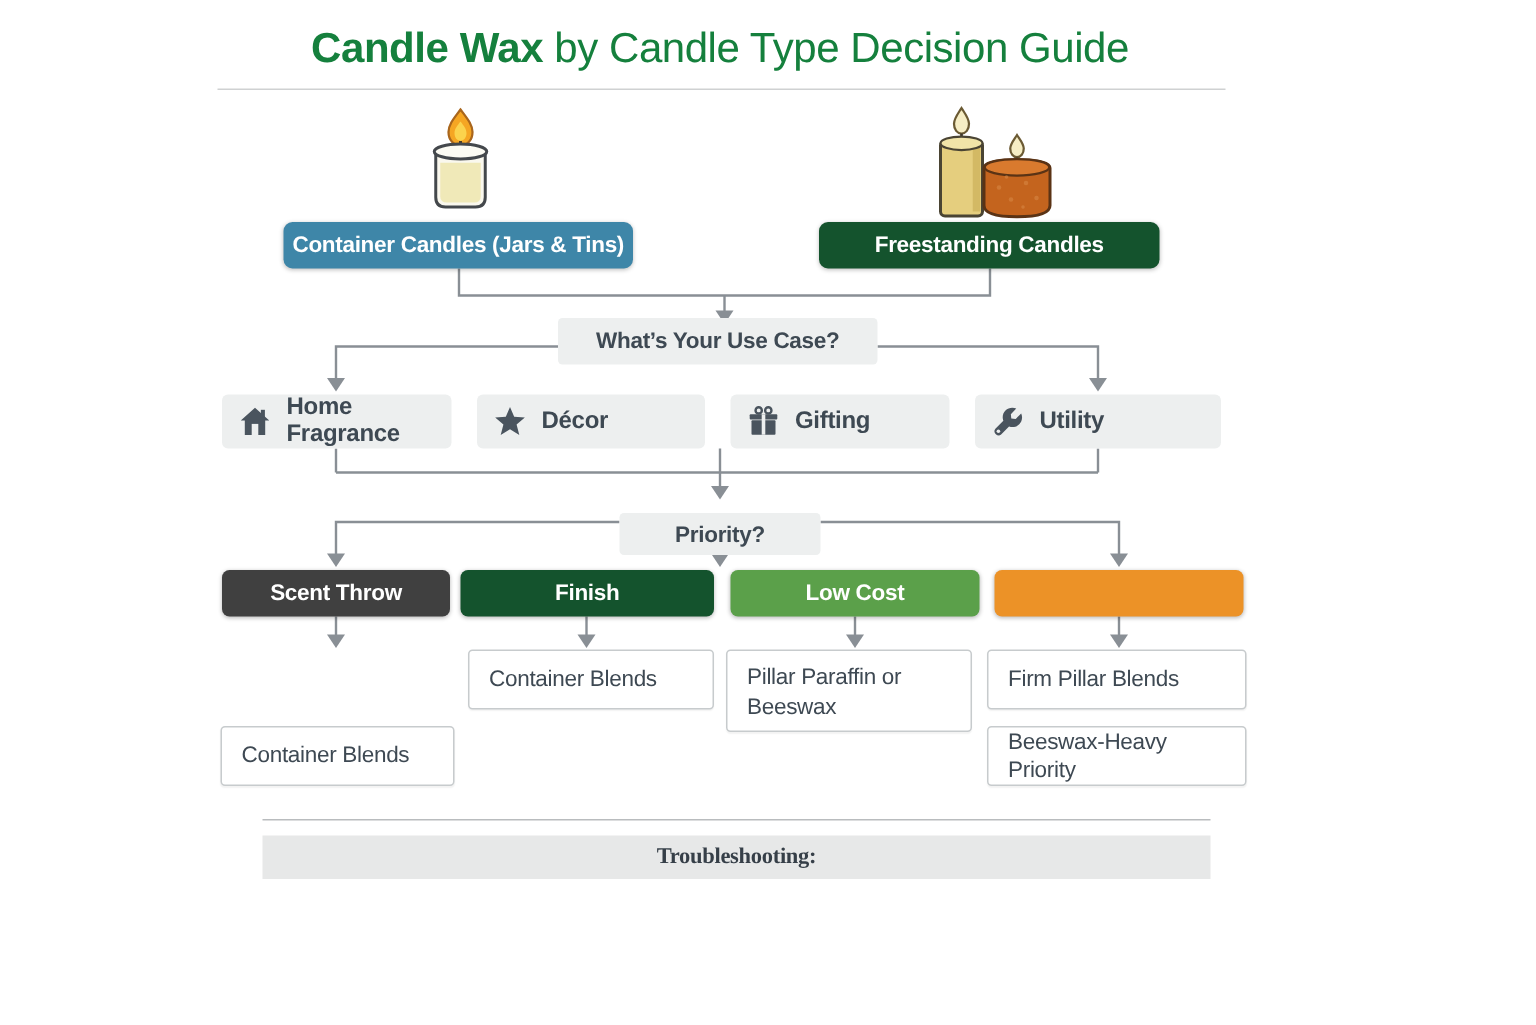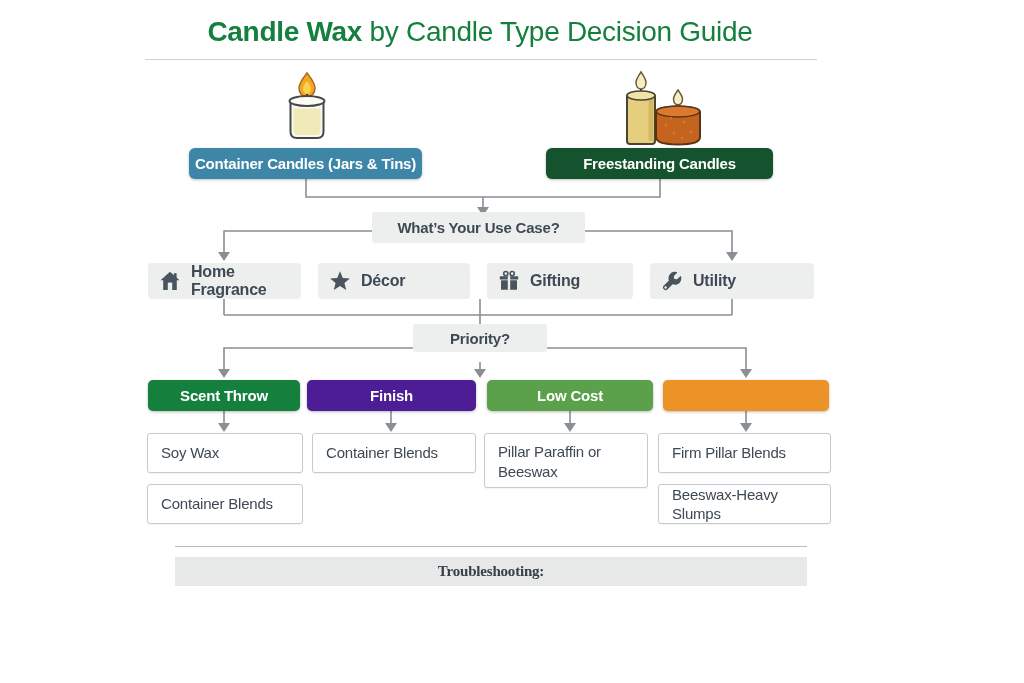--- a/index.html
+++ b/index.html
@@ -26,42 +26,42 @@
   }
   .pill-container{top:148px;left:189px;width:233px;background:#3E86A8;}
   .pill-freestanding{top:148px;left:546px;width:227px;background:#14532d;}
 
   
   .question-box{
     background:#EDEFEF;border-radius:3px;font-weight:700;font-size:15px;color:#3E4953;
     display:flex;align-items:center;justify-content:center;letter-spacing:-.2px;
   }
   .q-usecase{top:212px;left:372px;width:213px;height:31px;}
-  .q-priority{top:324px;left:413px;width:134px;height:28px;}
+  .q-priority{top:342px;left:413px;width:134px;height:28px;}
 
   
   .option-box{
     top:263px;height:36px;background:#EDEFEF;border-radius:4px;
     display:flex;align-items:center;gap:9px;padding:0 10px;
     font-size:16px;font-weight:600;color:#3E4953;letter-spacing:-.2px;
   }
   .opt-0{left:148px;width:153px;}
   .opt-1{left:318px;width:152px;}
   .opt-2{left:487px;width:146px;}
   .opt-3{left:650px;width:164px;}
   .option-box .icon{width:24px;height:24px;flex:0 0 auto;display:flex;}
 
   
   .prio-box{
     top:380px;height:31px;border-radius:5px;color:#fff;font-size:15px;font-weight:700;
     display:flex;align-items:center;justify-content:center;
     box-shadow:0 1px 3px rgba(0,0,0,.28);letter-spacing:-.2px;
   }
-  .prio-0{left:148px;width:152px;background:#15803d;text-align:right;}
-  .prio-1{left:307px;width:169px;background:#4c1d95;}
+  .prio-0{left:148px;width:152px;background:#404040;text-align:right;}
+  .prio-1{left:307px;width:169px;background:#14532d;}
   .prio-2{left:487px;width:166px;background:#5BA04A;}
   .prio-3{left:663px;width:166px;background:#EC9227;}
 
   
   .result-box{
     background:#ffffff;border:1px solid #C7CBCD;border-radius:3px;
     font-size:15px;font-weight:500;color:#3E4953;
     display:flex;align-items:center;padding:0 13px;letter-spacing:-.2px;
     box-shadow:0 1px 1px rgba(0,0,0,.05);line-height:1.3;
   }
@@ -224,37 +224,34 @@
   <div class="abs prio-box prio-1">
     <span>Finish</span>
   </div>
   <div class="abs prio-box prio-2">
     <span>Low Cost</span>
   </div>
   <div class="abs prio-box prio-3">
     <span></span>
   </div>
 
-  <div class="abs result-box res-a1">
-    <span>Soy Wax</span>
-  </div>
   <div class="abs result-box res-a2">
     <span>Container Blends</span>
   </div>
   <div class="abs result-box res-b1">
     <span>Container Blends</span>
   </div>
   <div class="abs result-box res-c1">
     <span>Pillar Paraffin or Beeswax</span>
   </div>
   <div class="abs result-box res-d1">
     <span>Firm Pillar Blends</span>
   </div>
   <div class="abs result-box res-d2">
-    <span>Beeswax-Heavy Slumps</span>
+    <span>Beeswax-Heavy Priority</span>
   </div>
 
   <div class="abs ts-sep"></div>
   <div class="abs ts-header">
     <span>Troubleshooting:</span>
   </div>
 
 </div>
 
 </body></html>

